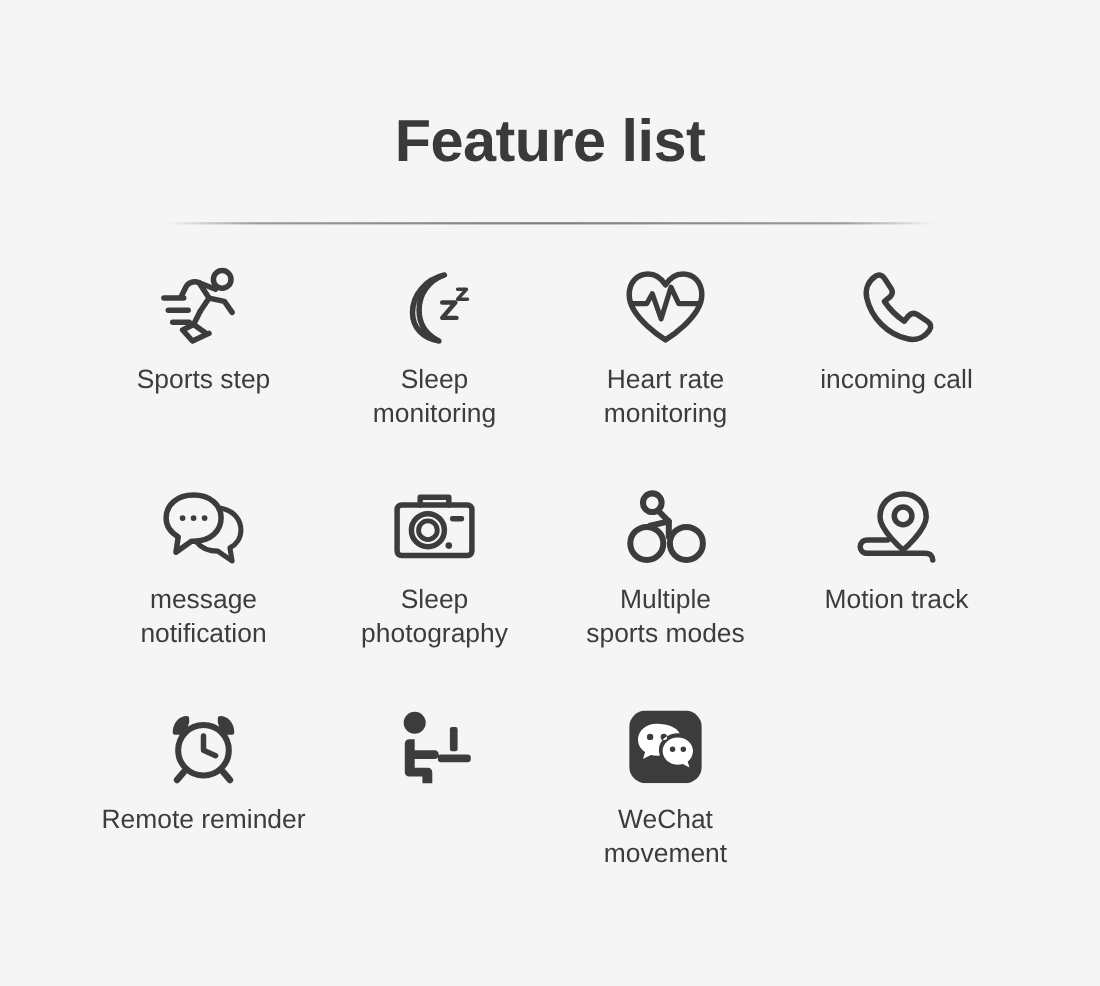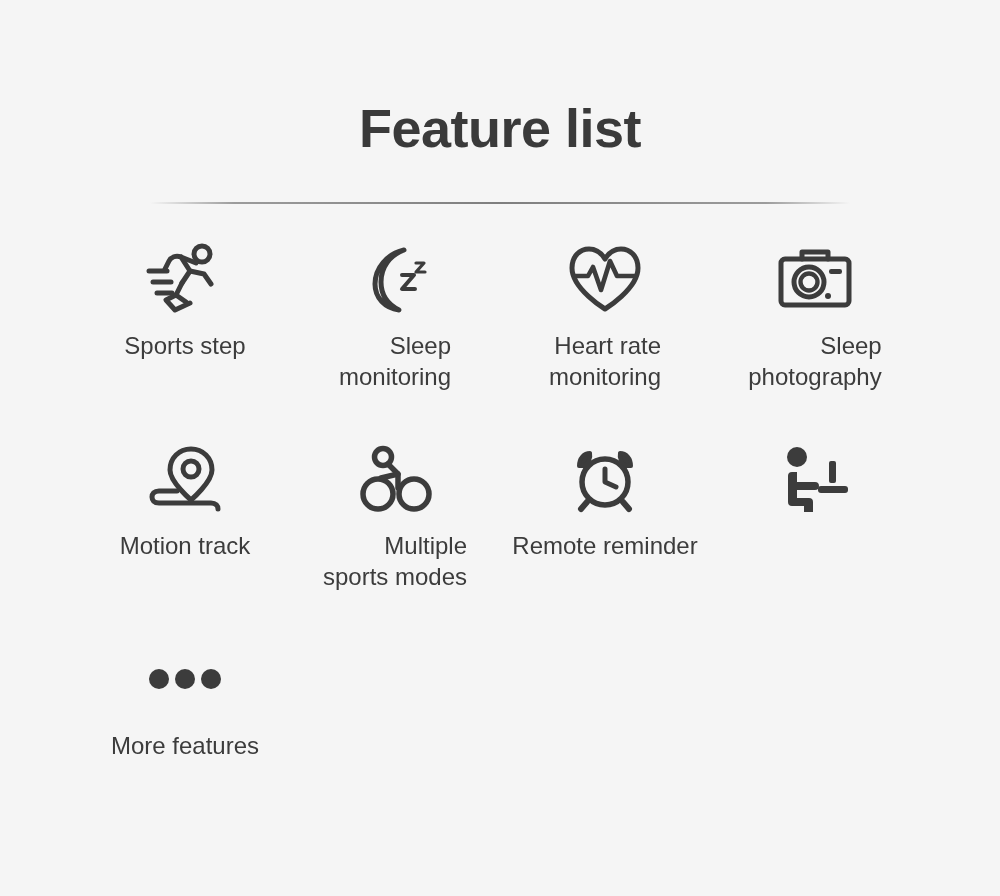--- a/index.html
+++ b/index.html
@@ -62,21 +62,21 @@
     height: 78px;
     display: flex;
     align-items: center;
     justify-content: center;
   }
   .icon-wrap svg {
     display: block;
   }
   .label {
     margin-top: 12px;
-    text-align: right;
+    text-align: center;
     font-size: 24px;
     line-height: 31px;
     color: #3c3c3c;
     max-width: 200px;
     white-space: pre-line;
   }
 </style>
 </head>
 <body>
 
@@ -121,60 +121,81 @@
       <div class="icon-wrap">
         <svg width="78" height="72" viewBox="0 0 78 72" fill="none" stroke="#3c3c3c" stroke-width="5" stroke-linecap="round" stroke-linejoin="round">
           <path d="M39 66 C39 66 6 46 6 25 C6 13 14 6 23 6 C31 6 36 11 39 16 C42 11 47 6 55 6 C64 6 72 13 72 25 C72 46 39 66 39 66 Z"></path>
           <path d="M8 33 L22 33 L27 24 L35 47 L44 18 L51 33 L70 33" stroke-width="4.6"></path>
         </svg>
       </div>
       <div class="label">Heart rate
 monitoring</div>
     </div>
 
-
+    <div class="cell">
+      <div class="icon-wrap">
+        <svg width="72" height="74" viewBox="0 0 72 74" fill="none" stroke="#3c3c3c" stroke-width="5" stroke-linecap="round" stroke-linejoin="round">
+          <path d="M17 9 C11 13 7 20 9 29 C13 47 28 62 46 66 C55 68 62 64 66 58 C68 55 67 52 64 50 L55 44 C52 42 49 43 47 45 L43 50 C37 46 29 38 25 32 L30 28 C32 26 33 23 31 20 L25 11 C23 8 20 7 17 9 Z"></path>
+        </svg>
+      </div>
+      <div class="label">incoming call</div>
+    </div>
+
+    <div class="cell">
+      <div class="icon-wrap">
+        <svg width="80" height="70" viewBox="0 0 80 70" fill="none" stroke="#3c3c3c" stroke-width="5" stroke-linecap="round" stroke-linejoin="round">
+          <path d="M31 6 C16 6 6 15 6 27 C6 34 10 40 17 44 L15 58 L29 48 C30 48 30 48 31 48 C46 48 56 39 56 27 C56 15 46 6 31 6 Z"></path>
+          <path d="M56 18 C67 20 74 28 74 38 C74 45 70 51 64 54 L66 66 L53 57 C45 57 38 54 34 49" stroke-width="4.6"></path>
+          <circle cx="21" cy="27" r="2.6" fill="#3c3c3c" stroke="none"></circle>
+          <circle cx="31" cy="27" r="2.6" fill="#3c3c3c" stroke="none"></circle>
+          <circle cx="41" cy="27" r="2.6" fill="#3c3c3c" stroke="none"></circle>
+        </svg>
+      </div>
+      <div class="label">message
+notification</div>
+    </div>
 
     <div class="cell">
       <div class="icon-wrap">
         <svg width="78" height="64" viewBox="0 0 78 64" fill="none" stroke="#3c3c3c" stroke-width="5" stroke-linecap="round" stroke-linejoin="round">
           <path d="M26 12 L26 5 L52 5 L52 12"></path>
           <rect x="5" y="12" width="68" height="46" rx="4"></rect>
           <circle cx="33" cy="35" r="15"></circle>
           <circle cx="33" cy="35" r="8.5" stroke-width="4.4"></circle>
           <rect x="53" y="22" width="13" height="5" rx="2.2" fill="#3c3c3c" stroke="none"></rect>
           <circle cx="52" cy="49" r="3" fill="#3c3c3c" stroke="none"></circle>
         </svg>
       </div>
       <div class="label">Sleep
 photography</div>
     </div>
 
     <div class="cell">
       <div class="icon-wrap">
-        <svg width="76" height="70" viewBox="0 0 76 70" fill="none" stroke="#3c3c3c" stroke-width="5" stroke-linecap="round" stroke-linejoin="round">
-          <path d="M44 5 C32 5 23 14 23 26 C23 38 44 56 44 56 C44 56 65 38 65 26 C65 14 56 5 44 5 Z"></path>
-          <circle cx="44" cy="25" r="8"></circle>
-          <path d="M30 47 L12 47 C7 47 5 50 5 53 C5 56 7 59 12 59 L64 59 C69 59 71 62 71 65"></path>
-        </svg>
-      </div>
-      <div class="label">Motion track</div>
-    </div>
-
-    <div class="cell">
-      <div class="icon-wrap">
         <svg width="76" height="70" viewBox="0 0 76 70" fill="none" stroke="#3c3c3c" stroke-width="5.5" stroke-linecap="round" stroke-linejoin="round">
           <circle cx="21" cy="50" r="15"></circle>
           <circle cx="57" cy="50" r="15"></circle>
           <circle cx="26" cy="13" r="8.5"></circle>
           <path d="M31 20 L41 30 L41 44"></path>
           <path d="M41 30 L24 34"></path>
         </svg>
       </div>
       <div class="label">Multiple
 sports modes</div>
+    </div>
+
+    <div class="cell">
+      <div class="icon-wrap">
+        <svg width="76" height="70" viewBox="0 0 76 70" fill="none" stroke="#3c3c3c" stroke-width="5" stroke-linecap="round" stroke-linejoin="round">
+          <path d="M44 5 C32 5 23 14 23 26 C23 38 44 56 44 56 C44 56 65 38 65 26 C65 14 56 5 44 5 Z"></path>
+          <circle cx="44" cy="25" r="8"></circle>
+          <path d="M30 47 L12 47 C7 47 5 50 5 53 C5 56 7 59 12 59 L64 59 C69 59 71 62 71 65"></path>
+        </svg>
+      </div>
+      <div class="label">Motion track</div>
     </div>
 
     <div class="cell">
       <div class="icon-wrap">
         <svg width="70" height="70" viewBox="0 0 70 70" fill="none" stroke="#3c3c3c" stroke-width="5.5" stroke-linecap="round" stroke-linejoin="round">
           <circle cx="35" cy="38" r="23"></circle>
           <path d="M35 25 L35 38 L46 43" stroke-width="5"></path>
           <path d="M9 22 C9 14 14 9 20 9 C21 14 18 19 14 22 Z" fill="#3c3c3c" stroke-width="4"></path>
           <path d="M61 22 C61 14 56 9 50 9 C49 14 52 19 56 22 Z" fill="#3c3c3c" stroke-width="4"></path>
           <path d="M17 58 L11 65" stroke-width="6"></path>
@@ -188,26 +209,27 @@
       <div class="icon-wrap">
         <svg width="70" height="66" viewBox="0 0 70 66" fill="none">
           <circle cx="17" cy="11" r="10" fill="#3c3c3c"></circle>
           <path d="M8 26 h9 v10 h18 a4 4 0 0 1 0 8 h-18 v8 h12 a4 4 0 0 1 4 4 v12 h-9 v-8 h-12 a4 4 0 0 1 -4 -4 v-26 a4 4 0 0 1 4 -4 z" fill="#3c3c3c"></path>
           <rect x="49" y="15" width="7" height="22" rx="2" fill="#3c3c3c"></rect>
           <rect x="38" y="40" width="30" height="7" rx="3" fill="#3c3c3c"></rect>
         </svg>
       </div>
     </div>
 
-
-    <div class="cell">
-      <div class="icon-wrap">
-        <svg width="76" height="30" viewBox="0 0 76 30">
-          <circle cx="12" cy="15" r="10" fill="#3c3c3c"></circle>
-          <circle cx="38" cy="15" r="10" fill="#3c3c3c"></circle>
-          <circle cx="64" cy="15" r="10" fill="#3c3c3c"></circle>
-        </svg>
-      </div>
-      <div class="label">More features</div>
-    </div>
+    <div class="cell">
+      <div class="icon-wrap">
+        <svg width="66" height="66" viewBox="0 0 66 66">
+          <rect x="0" y="0" width="66" height="66" rx="15" fill="#3c3c3c"></rect>
+          <path d="M25 12 C15 12 8 18.5 8 26.5 C8 31 10.5 35 14.5 37.7 L12.5 44 L19.7 40.3 C21.4 40.8 23.2 41 25 41 C26 41 27 40.9 27.9 40.8 C27.3 39.2 27 37.5 27 35.8 C27 27.4 34.8 20.7 44.4 20.7 C44.9 20.7 45.4 20.7 45.9 20.8 C43.8 15.8 35.4 12 25 12 Z M19 21 a2.9 2.9 0 1 1 0 5.8 a2.9 2.9 0 0 1 0 -5.8 Z M31.5 21 a2.9 2.9 0 1 1 0 5.8 a2.9 2.9 0 0 1 0 -5.8 Z" fill="#ffffff"></path>
+          <path d="M58 36.8 C58 30 51.8 24.5 44.2 24.5 C36.6 24.5 30.4 30 30.4 36.8 C30.4 43.7 36.6 49.2 44.2 49.2 C45.8 49.2 47.3 48.9 48.7 48.5 L54.8 51.7 L53.2 46.4 C56.1 44.1 58 40.7 58 36.8 Z M39.4 32.6 a2.5 2.5 0 1 1 0 5 a2.5 2.5 0 0 1 0 -5 Z M49.2 32.6 a2.5 2.5 0 1 1 0 5 a2.5 2.5 0 0 1 0 -5 Z" fill="#ffffff"></path>
+        </svg>
+      </div>
+      <div class="label">WeChat
+movement</div>
+    </div>
+
 
   </div>
 </div>
 
 </body></html>

